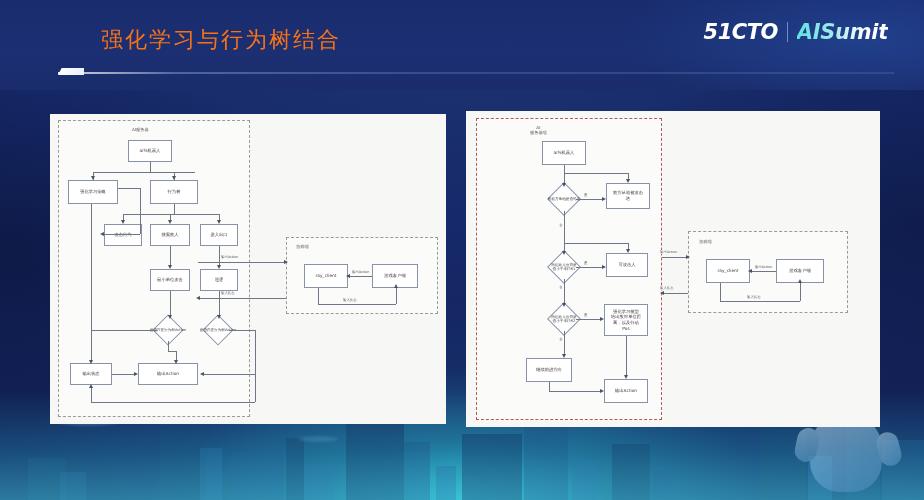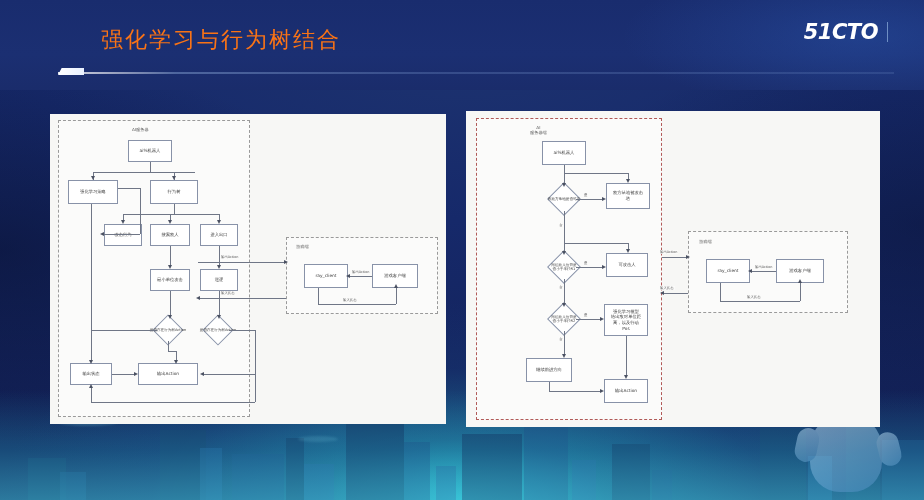--- a/index.html
+++ b/index.html
@@ -168,20 +168,21 @@
     <div class="r-body"></div>
     <div class="r-arm" style="left:2px;  top:52px; transform:rotate(12deg);"></div>
     <div class="r-arm" style="left:84px; top:56px; transform:rotate(-14deg);"></div>
   </div>
 </div>
 
 <div class="title">强化学习与行为树结合</div>
 <div class="logo">
   <span class="logo-51cto">51CTO</span>
   <span class="logo-div"></span>
+  <span class="logo-ai">AISumit</span>
 </div>
 <div class="rule"></div>
 <div class="rule-cap"></div>
 
 <div class="panel" id="panelLeft">
 
   <div class="dashbox" style="left:8px; top:6px; width:192px; height:297px;"></div>
   <div class="dash-label" style="left:82px; top:13px;">AI服务器</div>
 
   <div class="dashbox" style="left:236px; top:123px; width:152px; height:77px;"></div>

